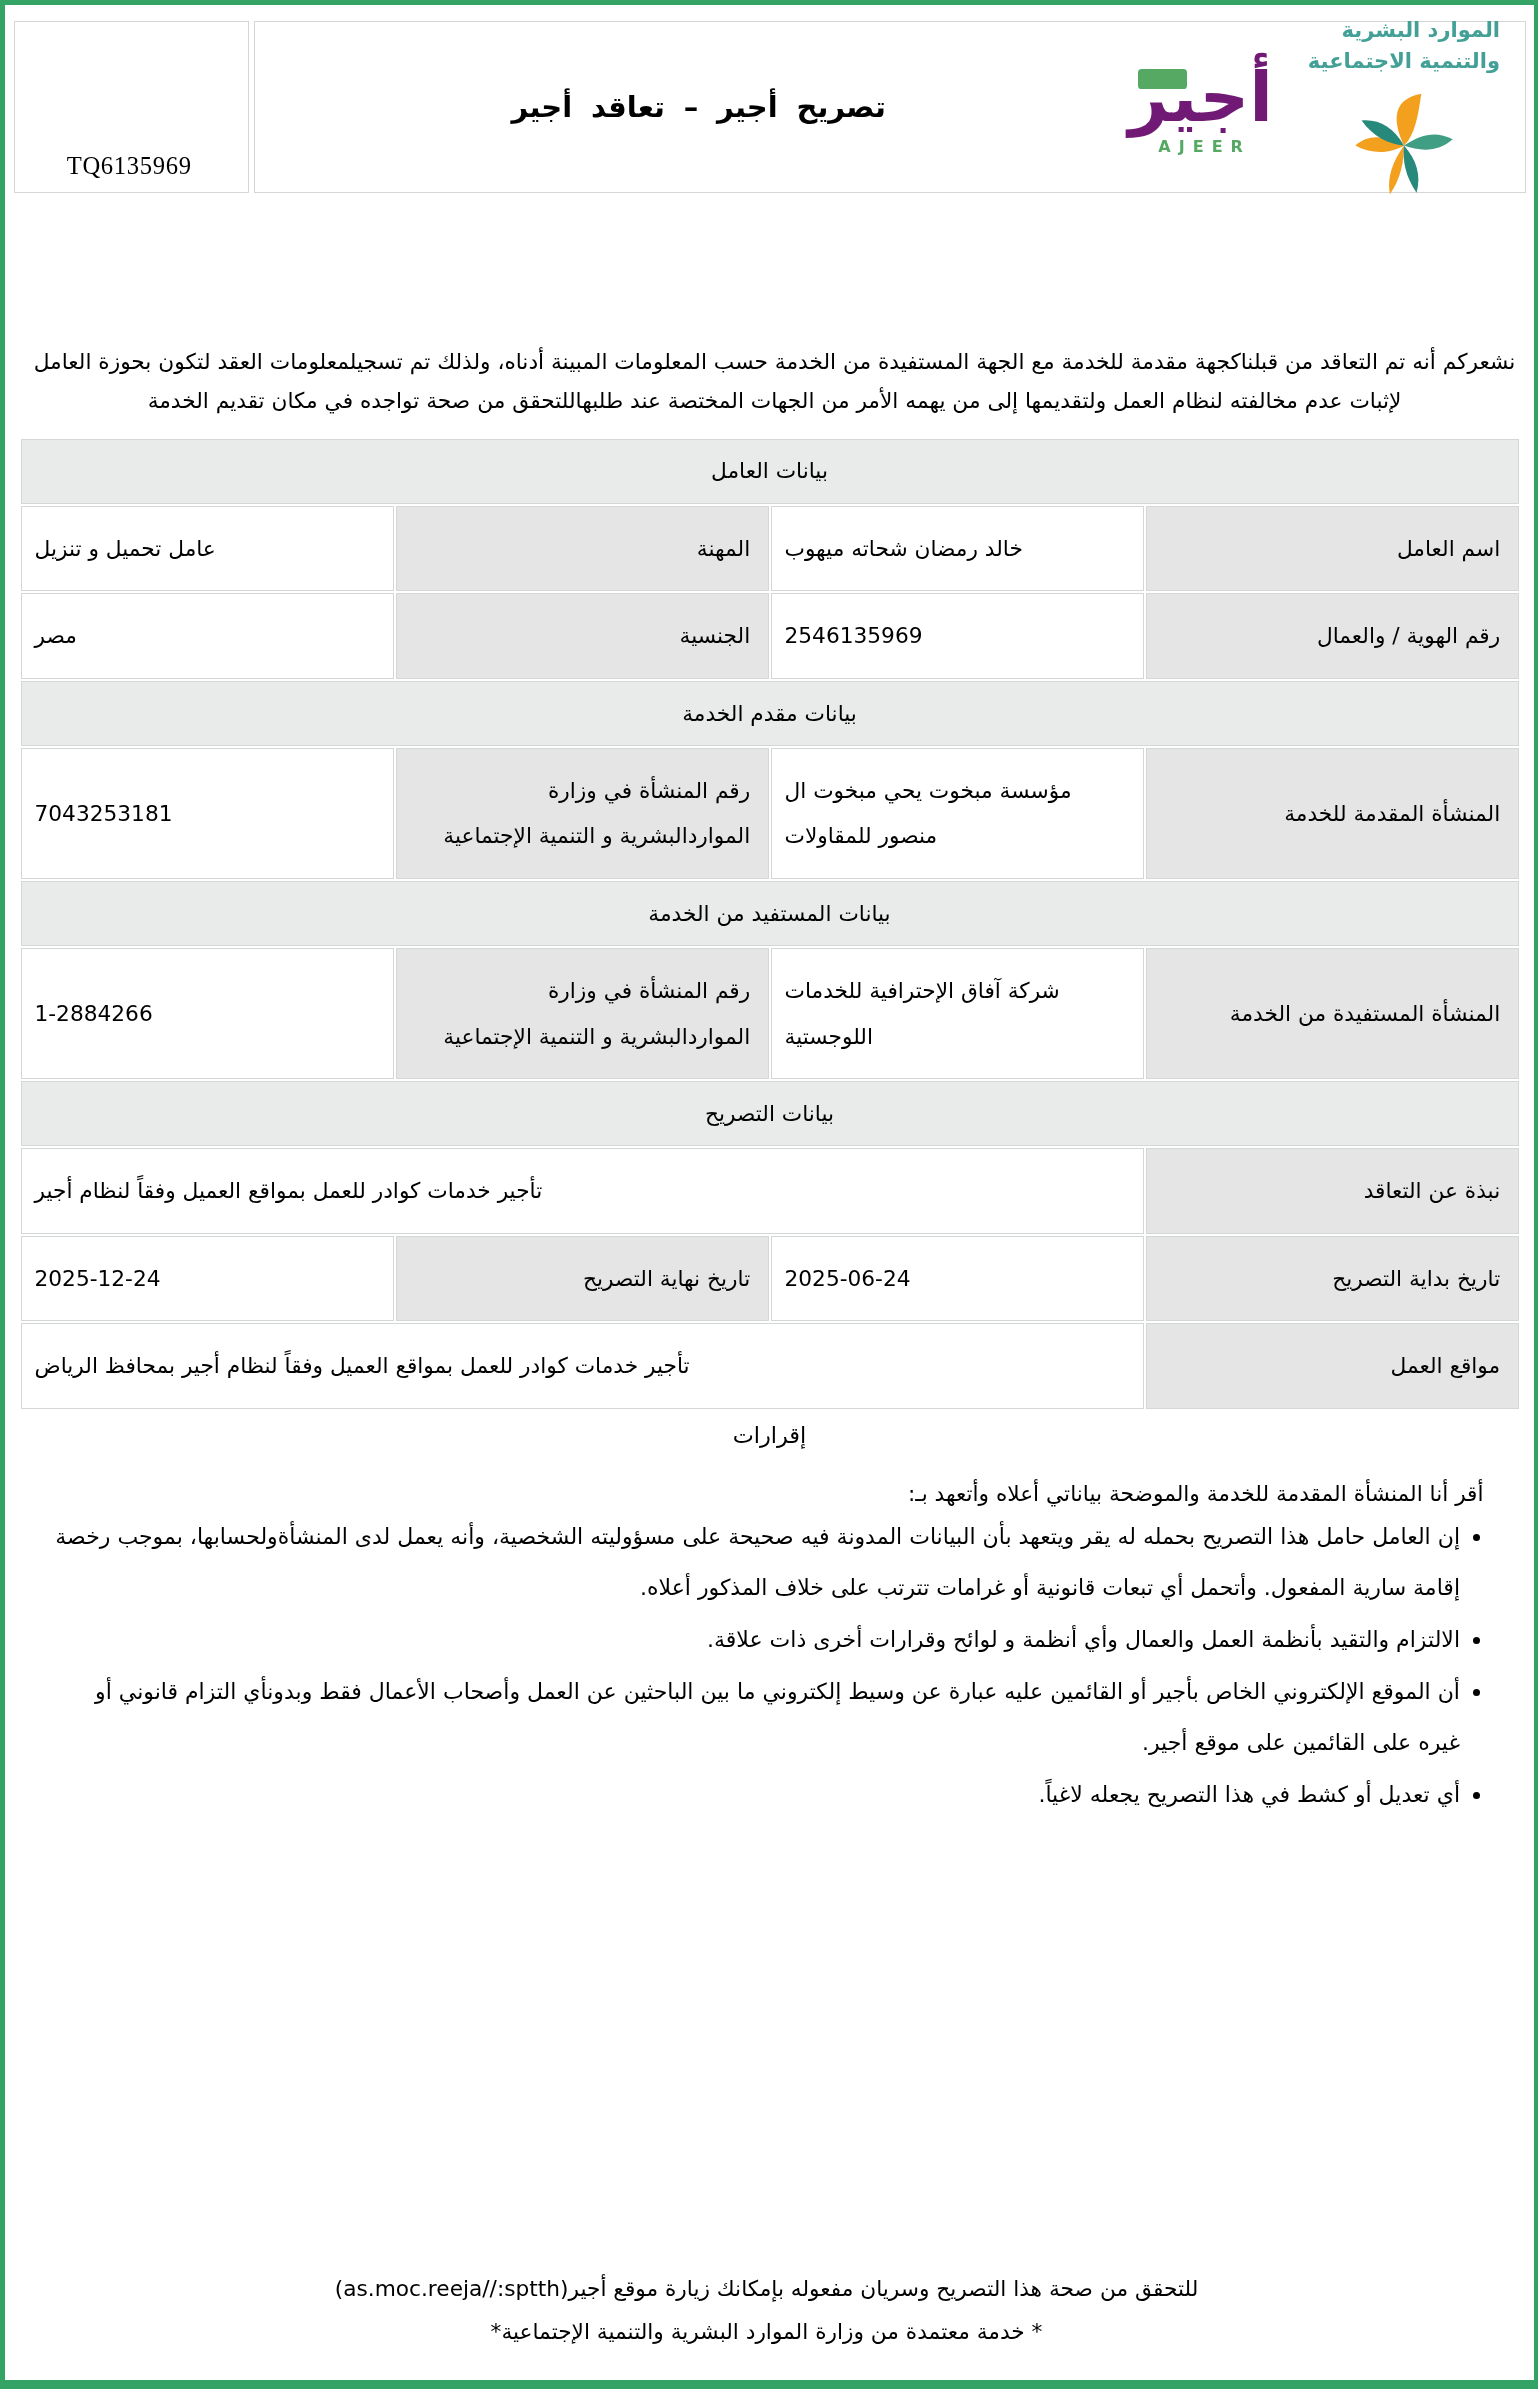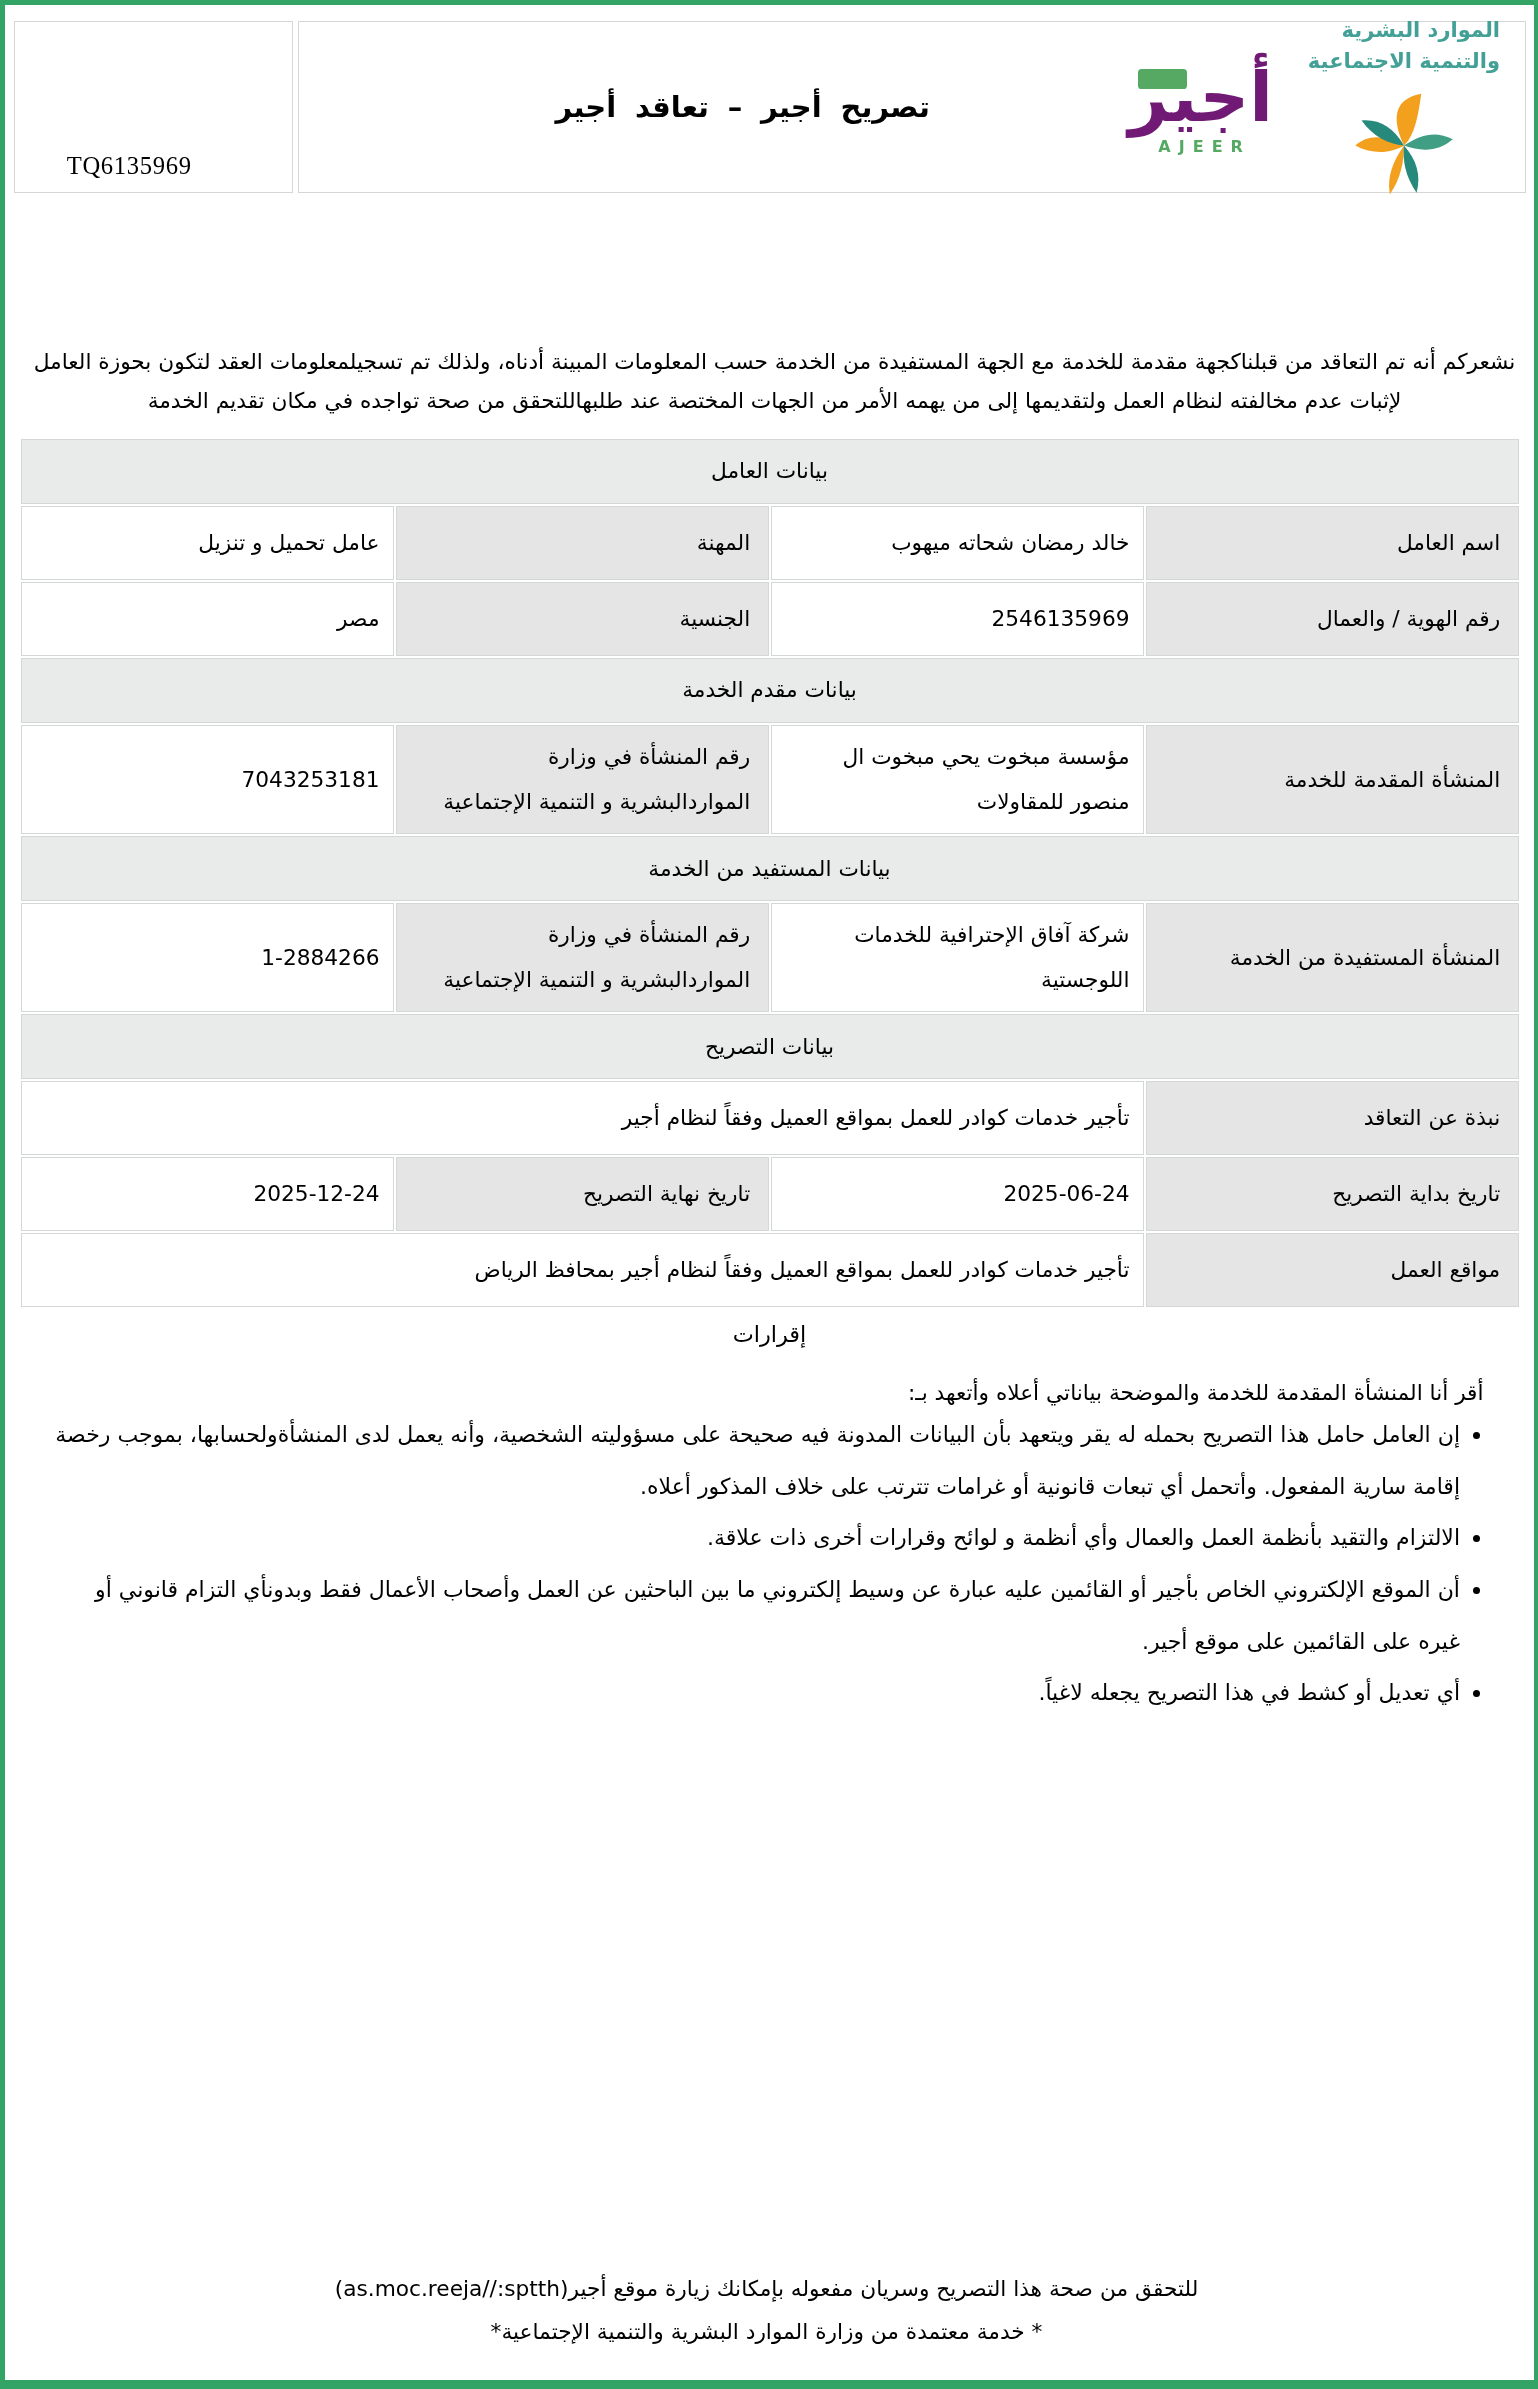--- a/index.html
+++ b/index.html
@@ -3,41 +3,41 @@
 <meta charset="utf-8">
 <style>
   html,body{margin:0;padding:0;background:#ffffff;}
   body{width:1539px;font-family:"DejaVu Sans",sans-serif;color:#000;}
   .page{
     position:relative;width:1539px;height:2389px;box-sizing:border-box;
     background:#fff;border:5.8px solid #33a466;border-bottom-width:9.4px;overflow:hidden;
   }
   
   .header-row{display:flex;gap:5.8px;margin:16px 8px 0 8.7px;height:172px;}
-  .tq-box{width:279px;box-sizing:border-box;border:1.4px solid #d6d6d6;display:flex;align-items:flex-end;}
+  .tq-box{width:235px;box-sizing:border-box;border:1.4px solid #d6d6d6;display:flex;align-items:flex-end;}
   .tq-box .tq{font-family:"Liberation Serif",serif;font-size:24.6px;padding:0 0 11.6px 52px;letter-spacing:0.7px;}
   .main-header-box{flex:1;box-sizing:border-box;border:1.4px solid #d6d6d6;display:flex;align-items:center;}
   .doc-title{font-size:29px;font-weight:bold;direction:rtl;margin-left:256px;word-spacing:8.7px;white-space:nowrap;}
   .logos{margin-left:auto;margin-right:25px;display:flex;align-items:center;gap:35px;}
   .ajeer-logo{text-align:center;}
   .ajeer-ar-wrap{position:relative;display:inline-block;}
   .ajeer-chip{position:absolute;top:11.6px;left:10px;width:49px;height:20px;background:#55a963;border-radius:3.6px;z-index:0;}
   .ajeer-ar{position:relative;z-index:1;font-size:69px;line-height:1.15;font-weight:bold;color:#701a75;}
   .ajeer-en{color:#55a963;font-size:16px;font-weight:bold;letter-spacing:8px;margin-top:0px;text-indent:8px;}
   .ministry-logo{display:flex;align-items:center;gap:11.6px;flex-direction:column;}
   .ministry-text{direction:rtl;text-align:right;color:#43a096;font-size:21px;font-weight:bold;line-height:1.5;}
   .palm{width:110px;height:110px;flex:0 0 auto;}
   
   .intro{direction:rtl;text-align:center;font-size:21.7px;line-height:1.8;margin:149px 18px 0 28px;}
   
   .data-table{width:1502px;margin:16.6px auto 0 auto;border-collapse:separate;border-spacing:2.2px;font-size:21.7px;table-layout:fixed;}
   .data-table td{border:0.7px solid #d4d7d7;box-sizing:border-box;line-height:2.1;vertical-align:middle;}
   td.sec{background:#e9ebea;text-align:center;height:65px;}
   td.lbl{background:#e5e5e5;text-align:right;padding:5.8px 17.3px;}
-  td.val{background:#fff;text-align:right;padding:8px 13px;}
+  td.val{background:#fff;text-align:left;padding:19px 13px;}
   tr.row-std td{height:74px;}
   tr.row-tall td{height:109px;}
   .ltr{direction:ltr;unicode-bidi:isolate;}
   
   .decl{margin:11.6px 18px 0 18px;direction:rtl;}
   .decl-title{text-align:center;font-size:22.4px;margin:0 0 33px 0;}
   .decl-intro{text-align:right;font-size:21.7px;margin:0 32.5px 4.3px 0;}
   .decl-list{margin:0;padding:0 56px 0 29px;font-size:22px;}
   .decl-list li{line-height:2.35;list-style:disc;}
   

